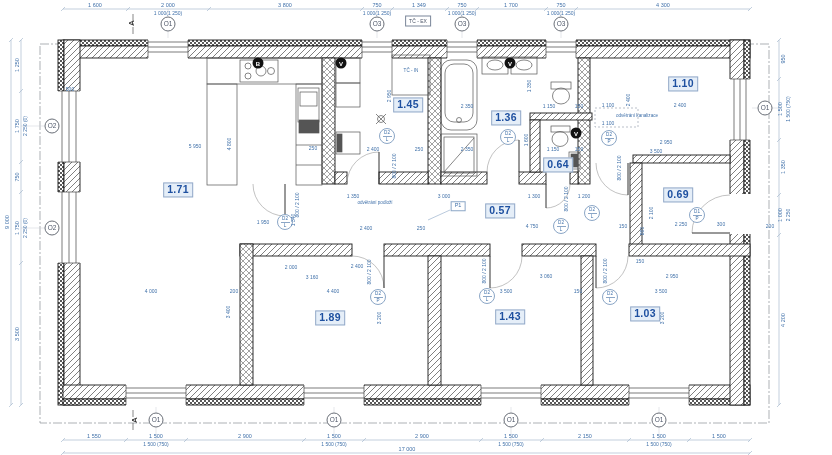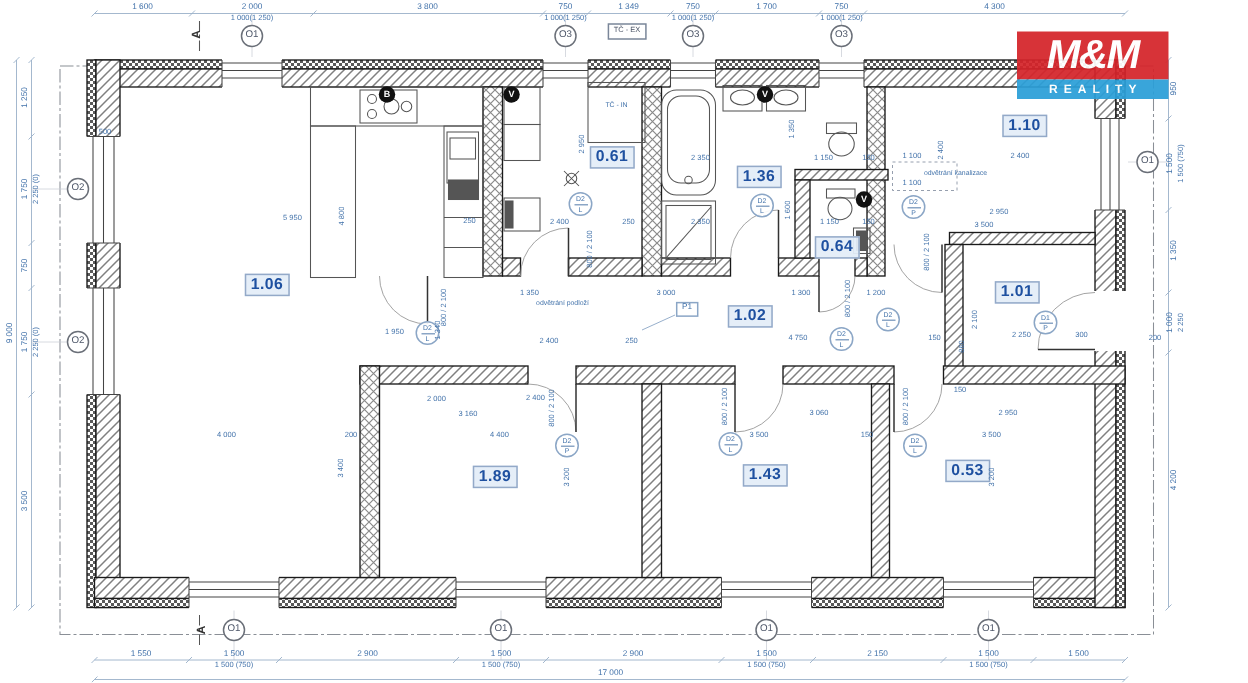--- a/index.html
+++ b/index.html
@@ -227,27 +227,27 @@
     <path d="M63,453 H750 M61,455 L65,451 M748,455 L752,451"></path>
     <path d="M21,40 V405"></path>
     <path d="M19,42 L23,38 M19,93 L23,89 M19,164 L23,160 M19,194 L23,190 M19,265 L23,261 M19,407 L23,403"></path>
     <path d="M11,40 V405 M9,42 L13,38 M9,407 L13,403"></path>
     <path d="M779,40 V405"></path>
     <path d="M777,42 L781,38 M777,81 L781,77 M777,142 L781,138 M777,197 L781,193
              M777,237 L781,233 M777,407 L781,403"></path>
   </g>
 </svg>
 
-<div class="room" style="left:678px;top:195px">1.01</div>
-<div class="room" style="left:500px;top:211px">1.02</div>
-<div class="room" style="left:645px;top:314px">0.53</div>
+<div class="room" style="left:678px;top:195px">0.69</div>
+<div class="room" style="left:500px;top:211px">0.57</div>
+<div class="room" style="left:645px;top:314px">1.03</div>
 <div class="room" style="left:510px;top:317px">1.43</div>
 <div class="room" style="left:330px;top:318px">1.89</div>
-<div class="room" style="left:178px;top:190px">1.06</div>
-<div class="room" style="left:408px;top:105px">0.61</div>
+<div class="room" style="left:178px;top:190px">1.71</div>
+<div class="room" style="left:408px;top:105px">1.45</div>
 <div class="room" style="left:506px;top:118px">1.36</div>
 <div class="room" style="left:558px;top:165px">0.64</div>
 <div class="room" style="left:683px;top:84px">1.10</div>
 
 <div class="notebox" style="left:418px;top:21px">TČ - EX</div>
 <div class="an" style="left:411px;top:70px">TČ - IN</div>
 <div class="an" style="left:375px;top:202px">odvětrání podloží</div>
 <div class="an" style="left:637px;top:115px">odvětrání kanalizace</div>
 <div class="p1box" style="left:458px;top:206px">P1</div>
 <div class="sec" style="left:131px;top:23px">A</div>
@@ -409,18 +409,14 @@
 <div class="dt r" style="left:297px;top:205px">800 / 2 100</div>
 <div class="dt r" style="left:619px;top:168px">800 / 2 100</div>
 <div class="dt" style="left:313px;top:148px">250</div>
 <div class="dt r" style="left:526px;top:140px">1 600</div>
 <div class="dt" style="left:770px;top:226px">200</div>
 <div class="dt r" style="left:293px;top:220px">1 340</div>
 <div class="dt" style="left:640px;top:261px">150</div>
 <div class="dt r" style="left:628px;top:100px">2 400</div>
 <div class="dt r" style="left:642px;top:231px">860</div>
 
-<div class="logo">
-  <div class="logo-red">M&amp;M</div>
-  <div class="logo-blue">REALITY</div>
+
 </div>
 
-</div>
-
 </body></html>

